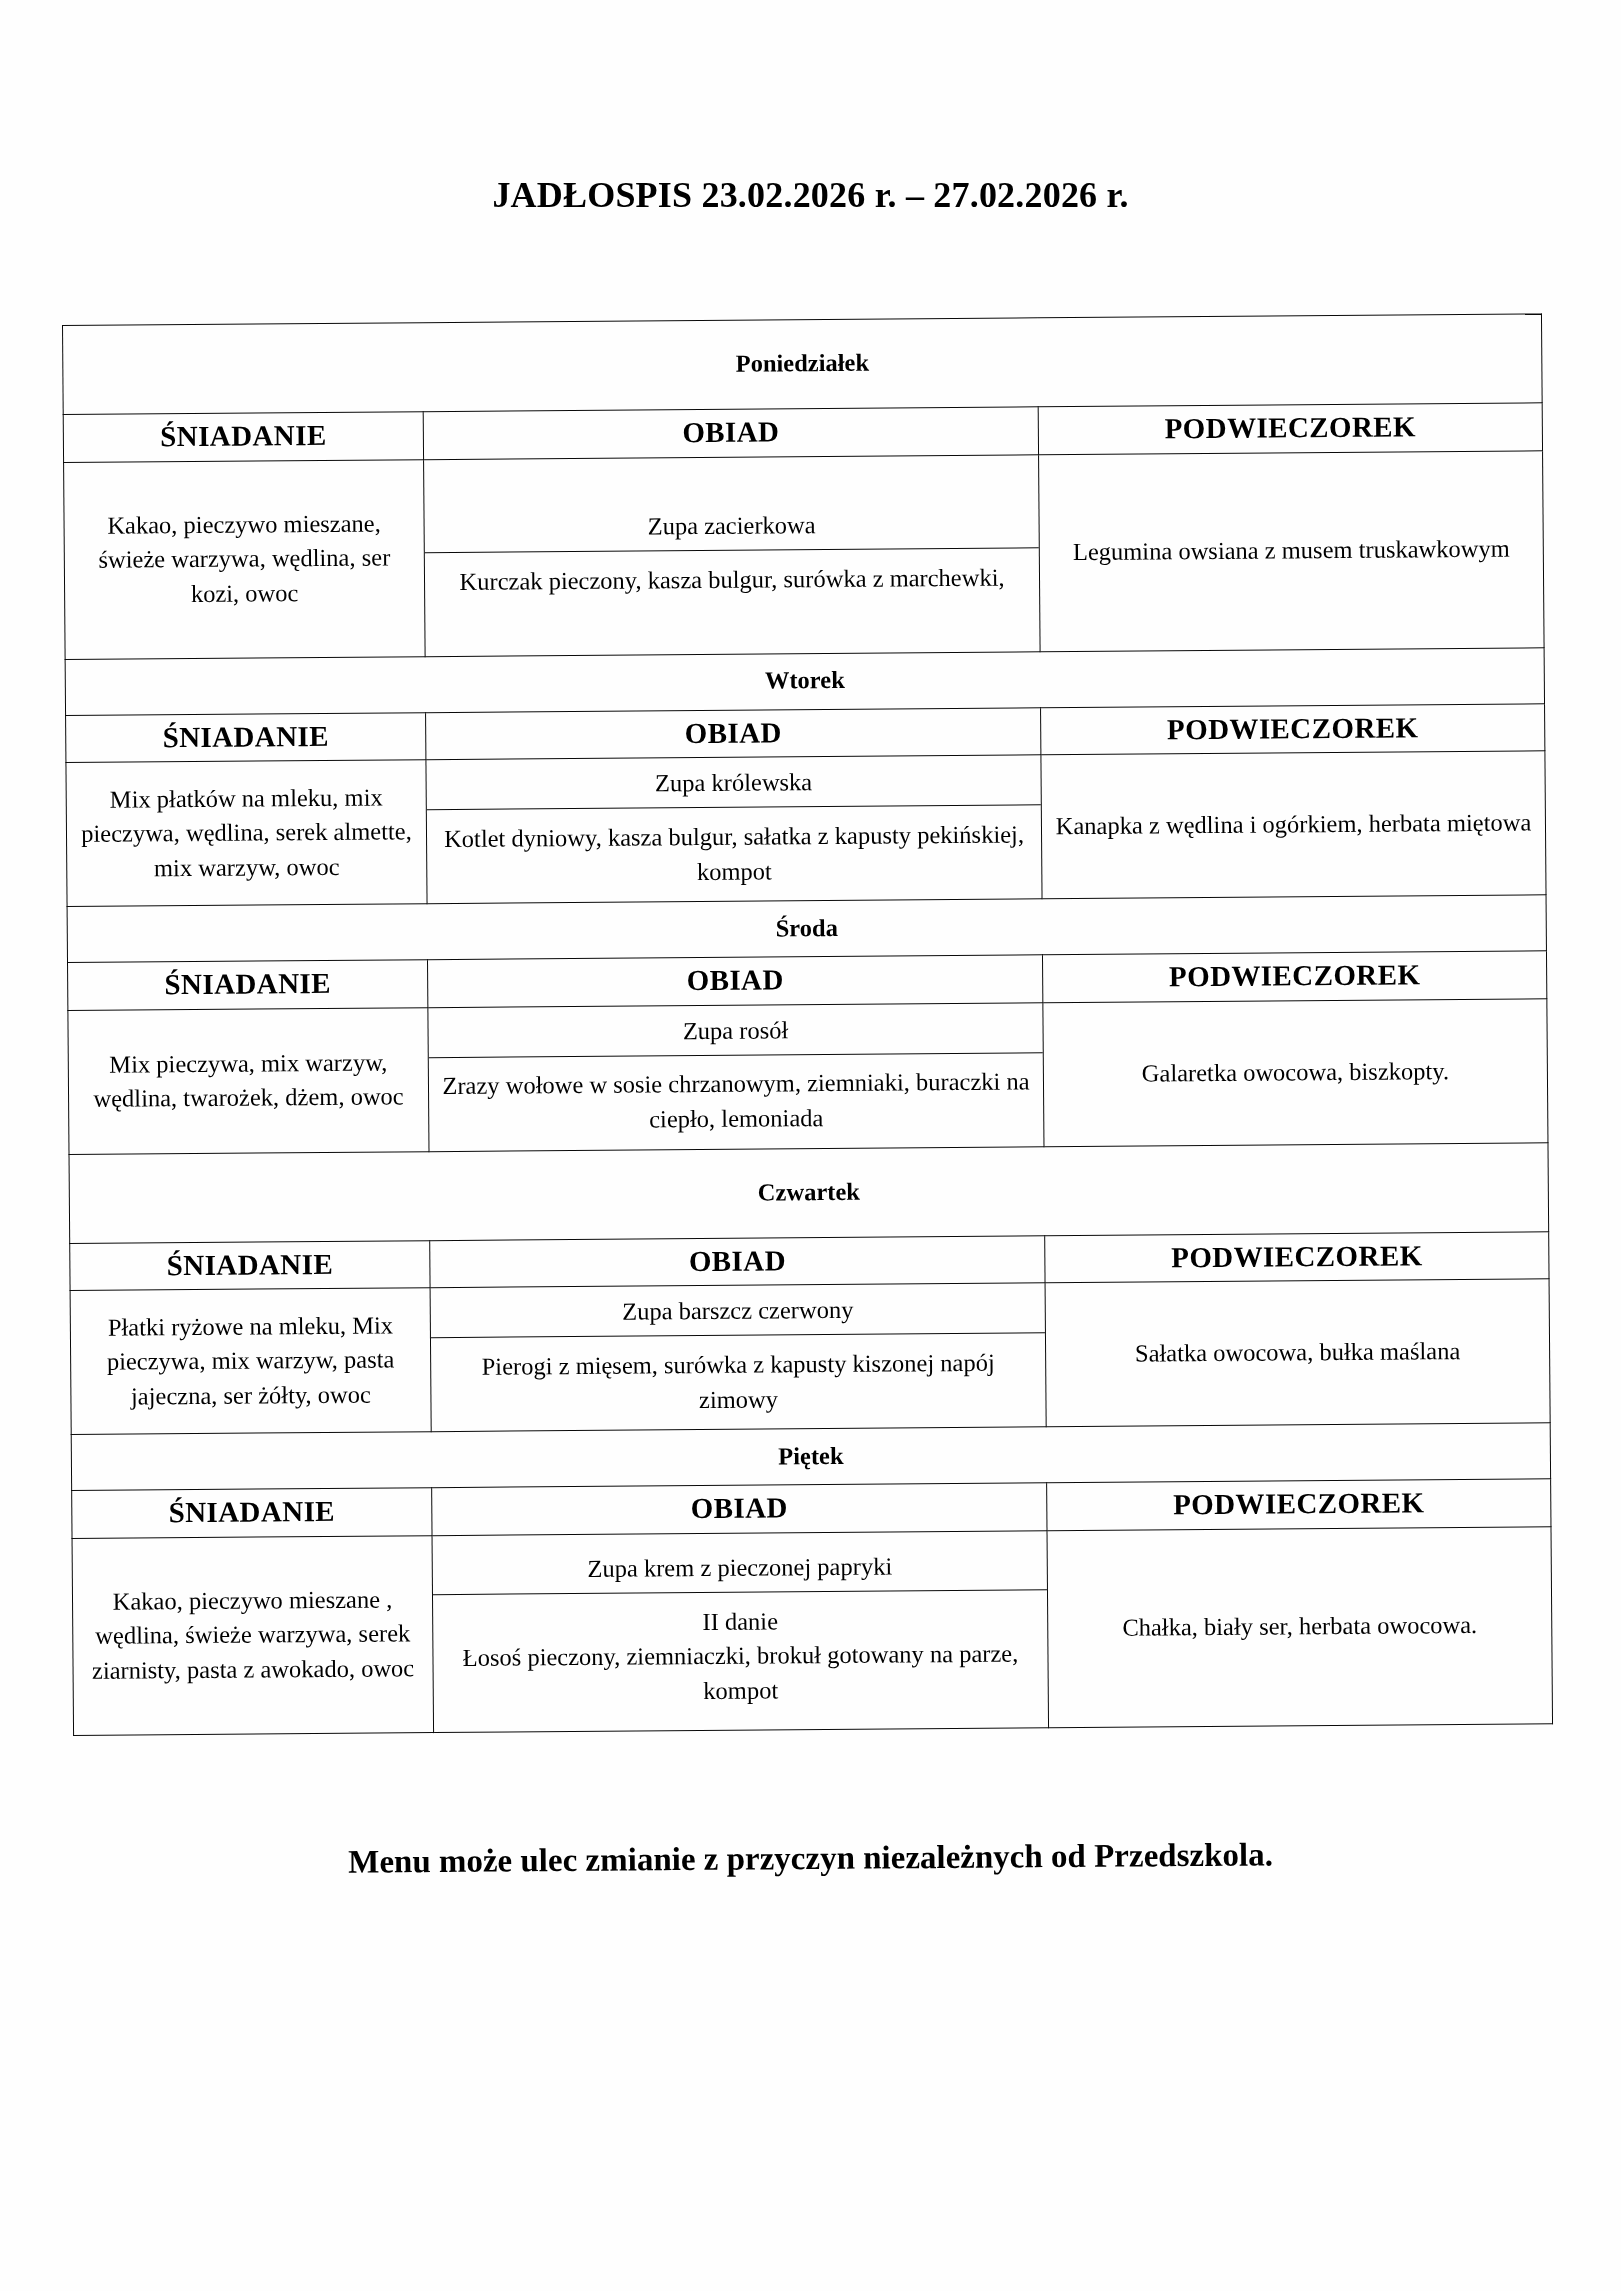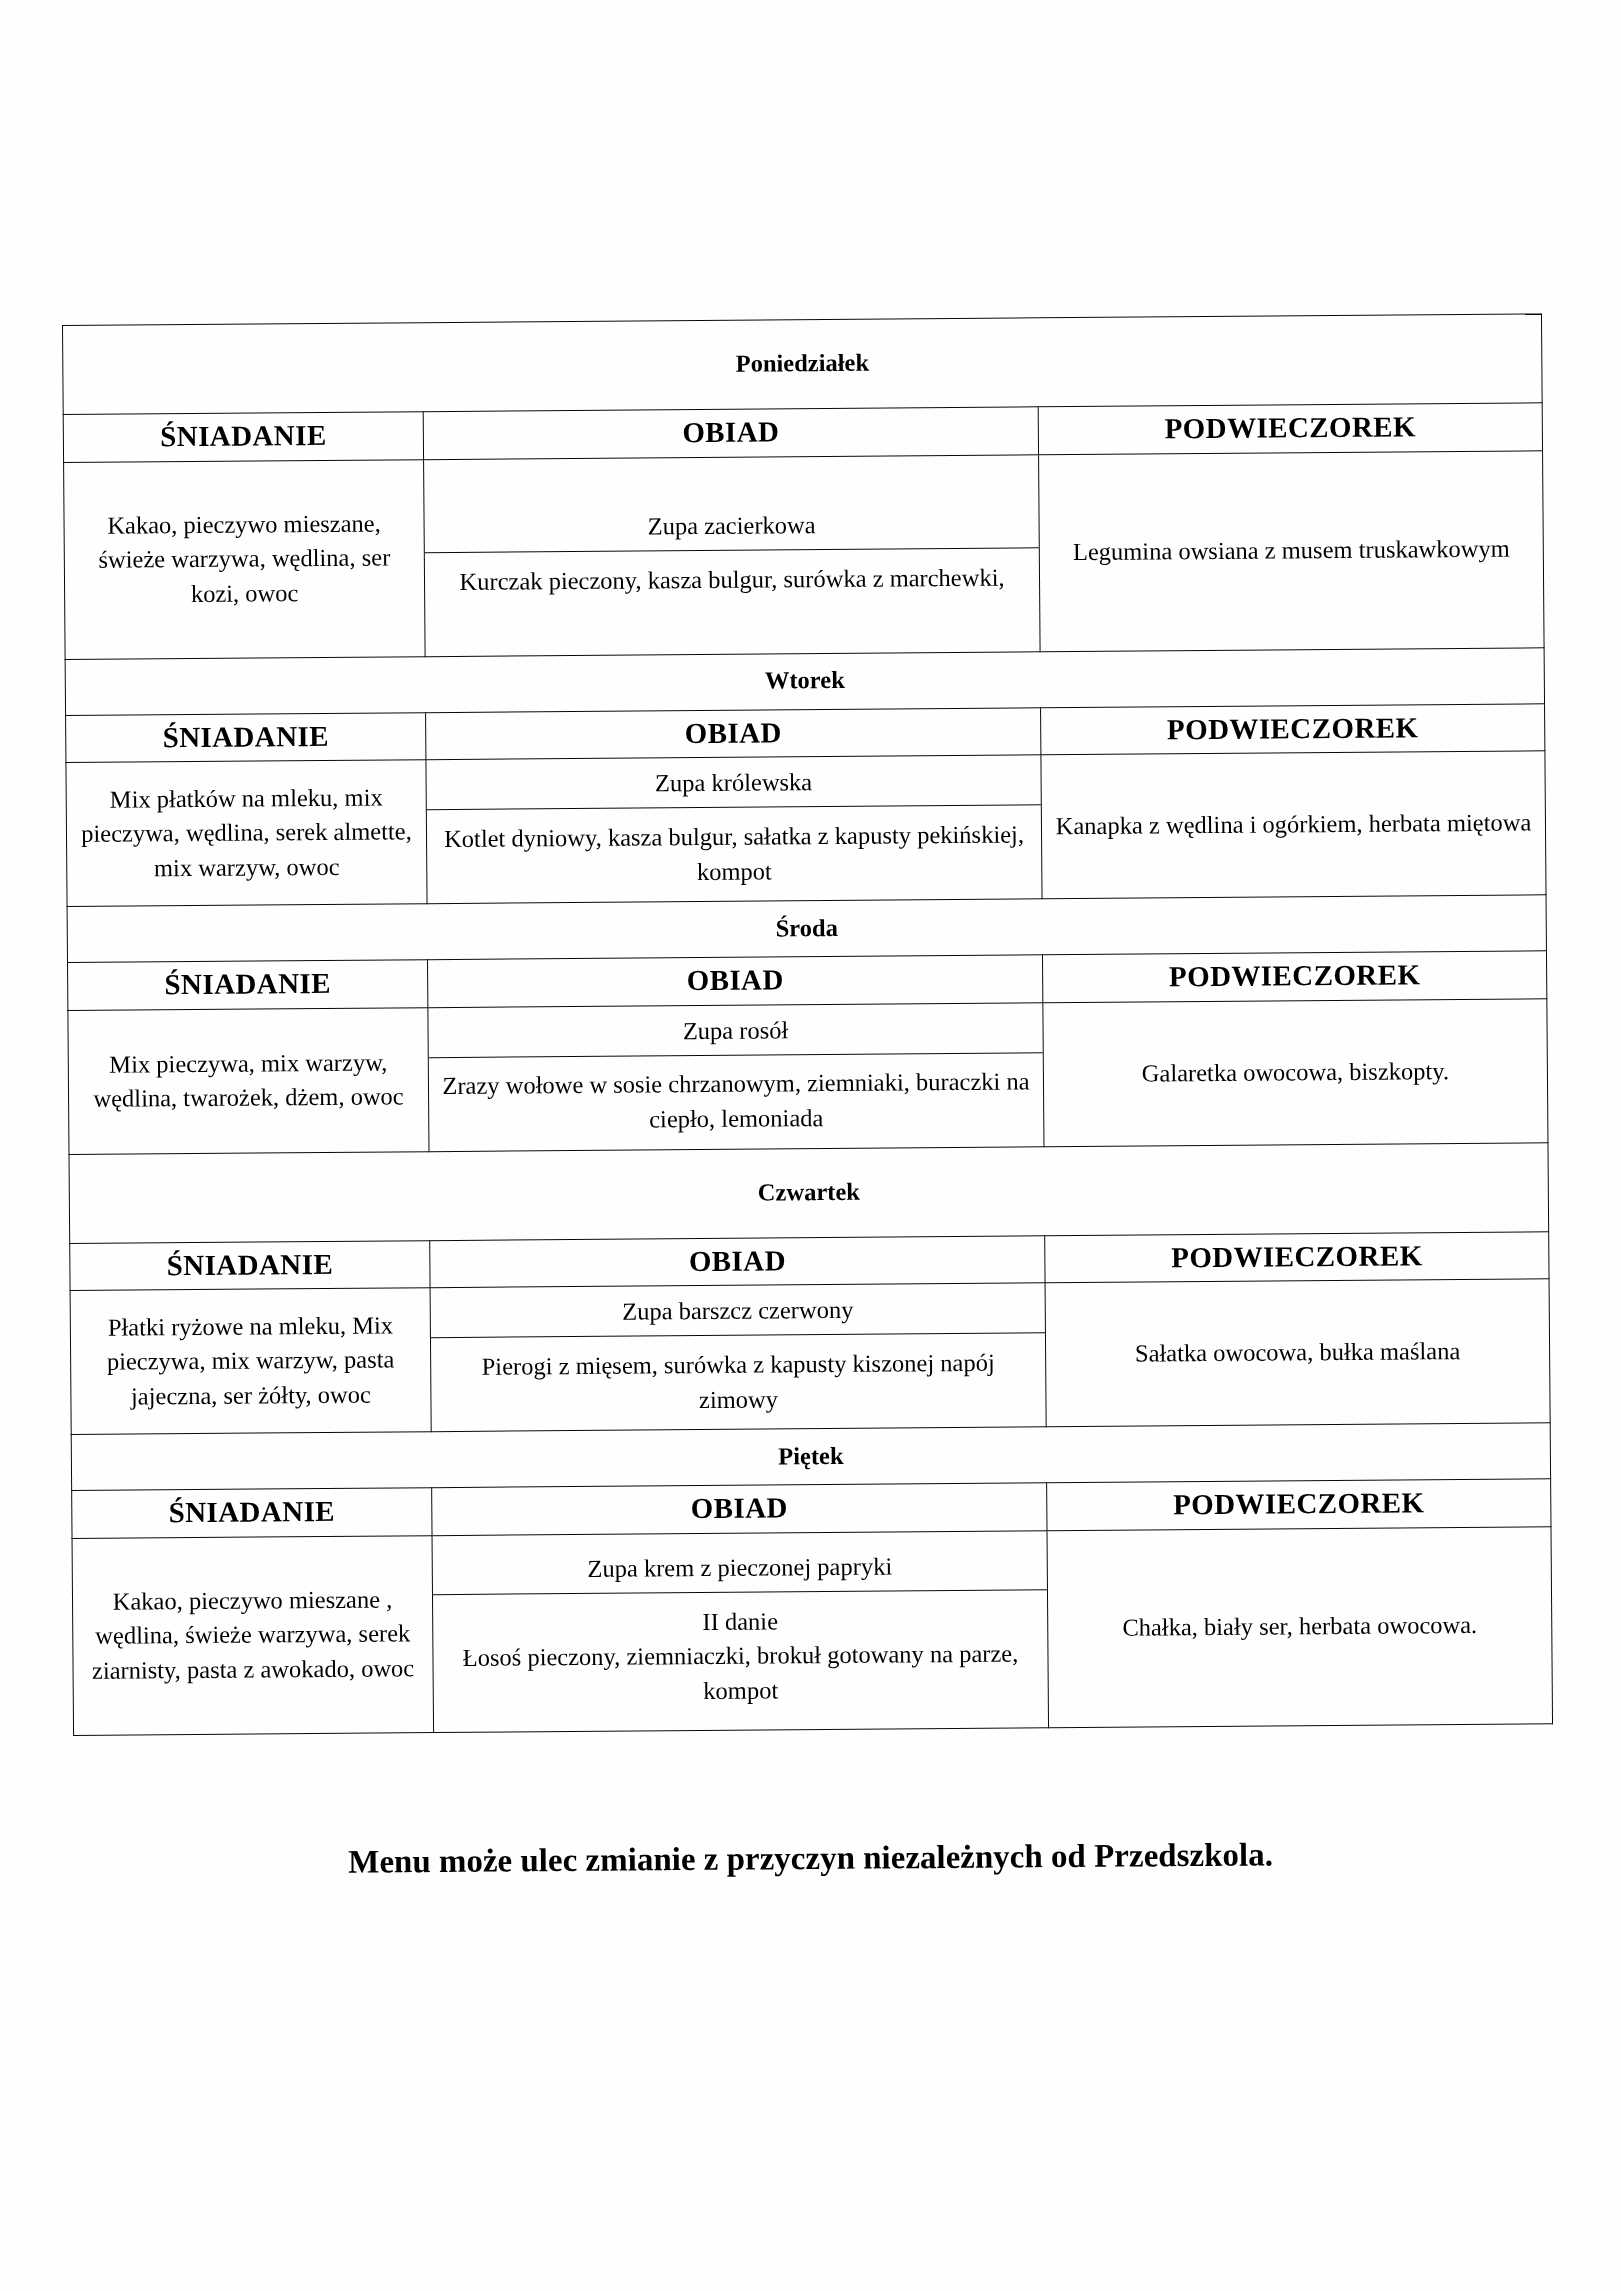--- a/index.html
+++ b/index.html
@@ -134,20 +134,21 @@
     font-weight: bold;
     font-family: "Liberation Serif", "DejaVu Serif", serif;
     transform: rotate(-0.45deg);
   }
 </style>
 </head>
 <body>
 
 <div class="page">
 
+  <div class="doc-title">JADŁOSPIS 23.02.2026 r. – 27.02.2026 r.</div>
 
   <div class="menu-table-wrap">
     <table class="menu">
       <colgroup>
         <col class="c1">
           <col class="c2">
           <col class="c3">
       </colgroup>
       <tbody>
 

